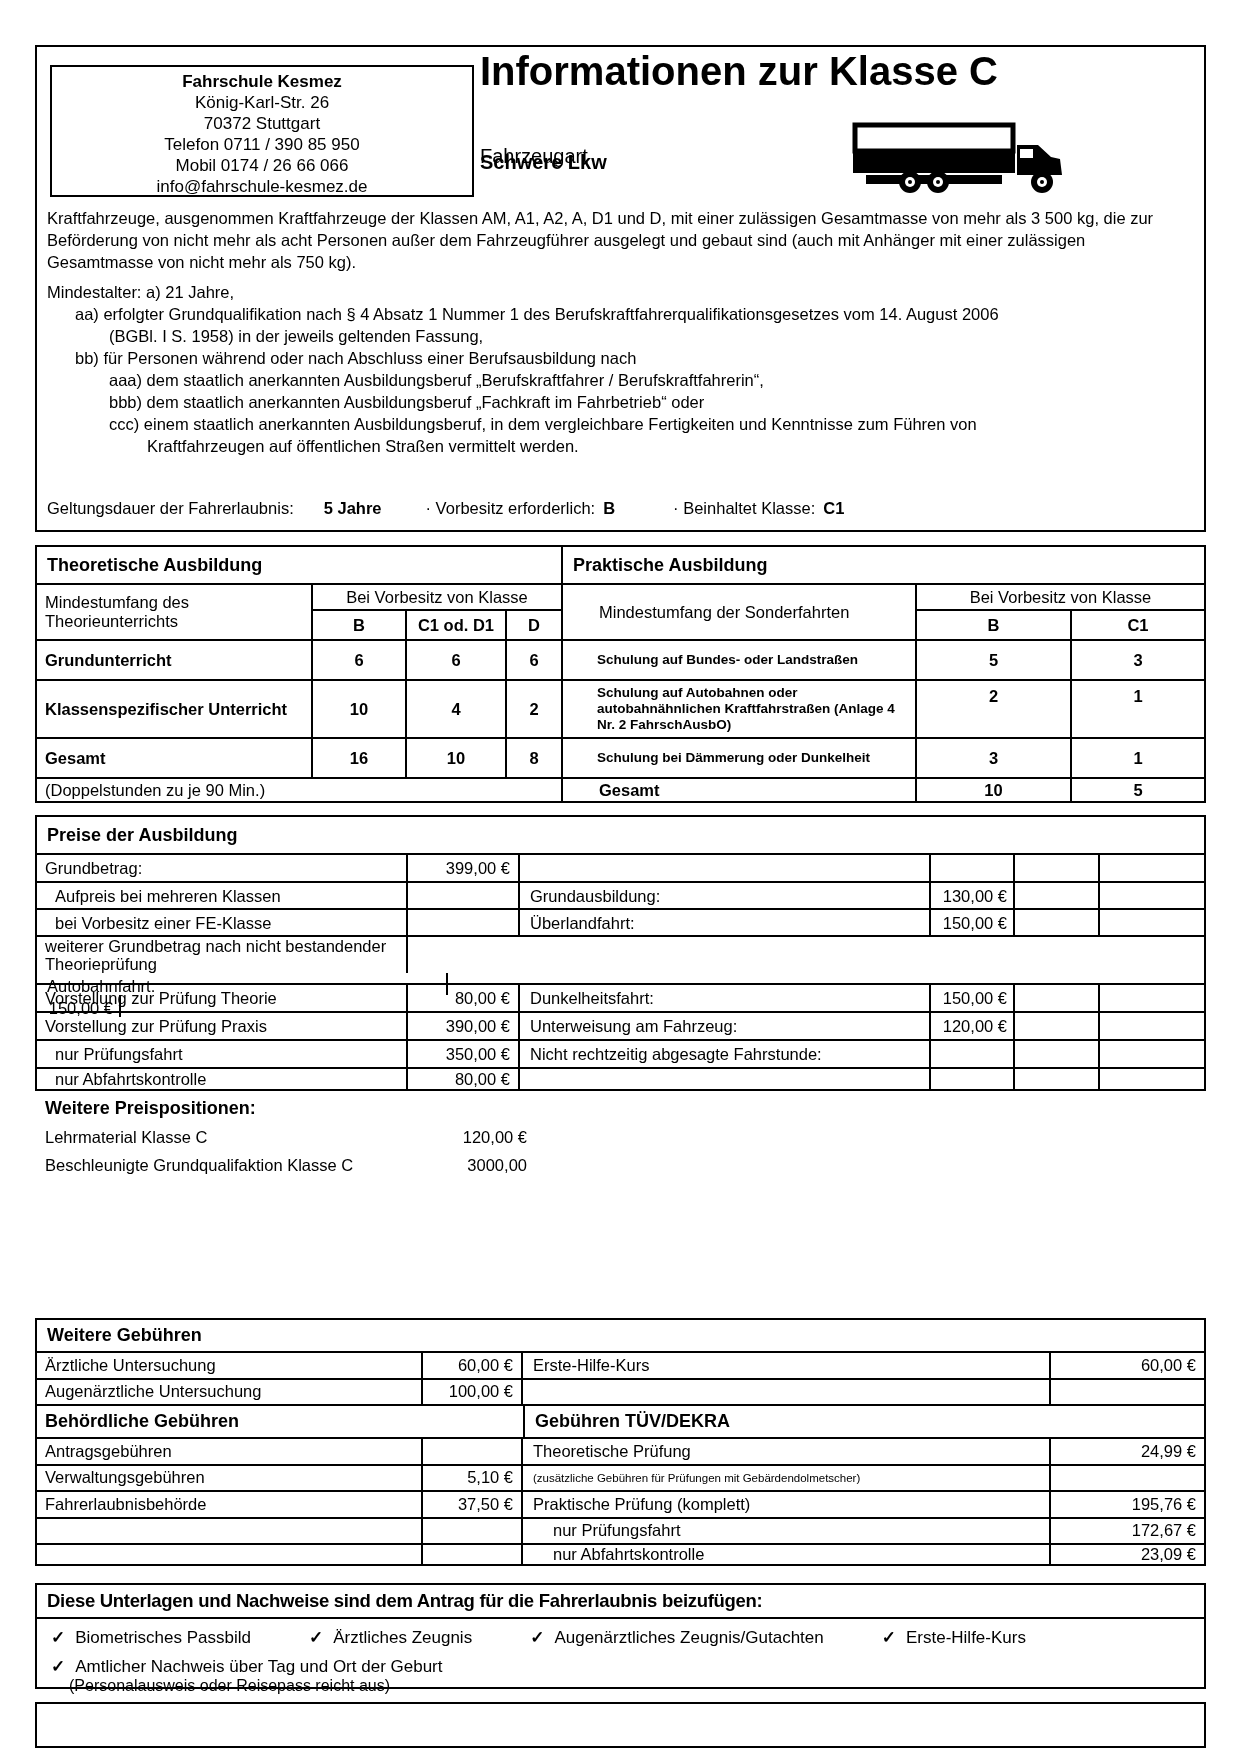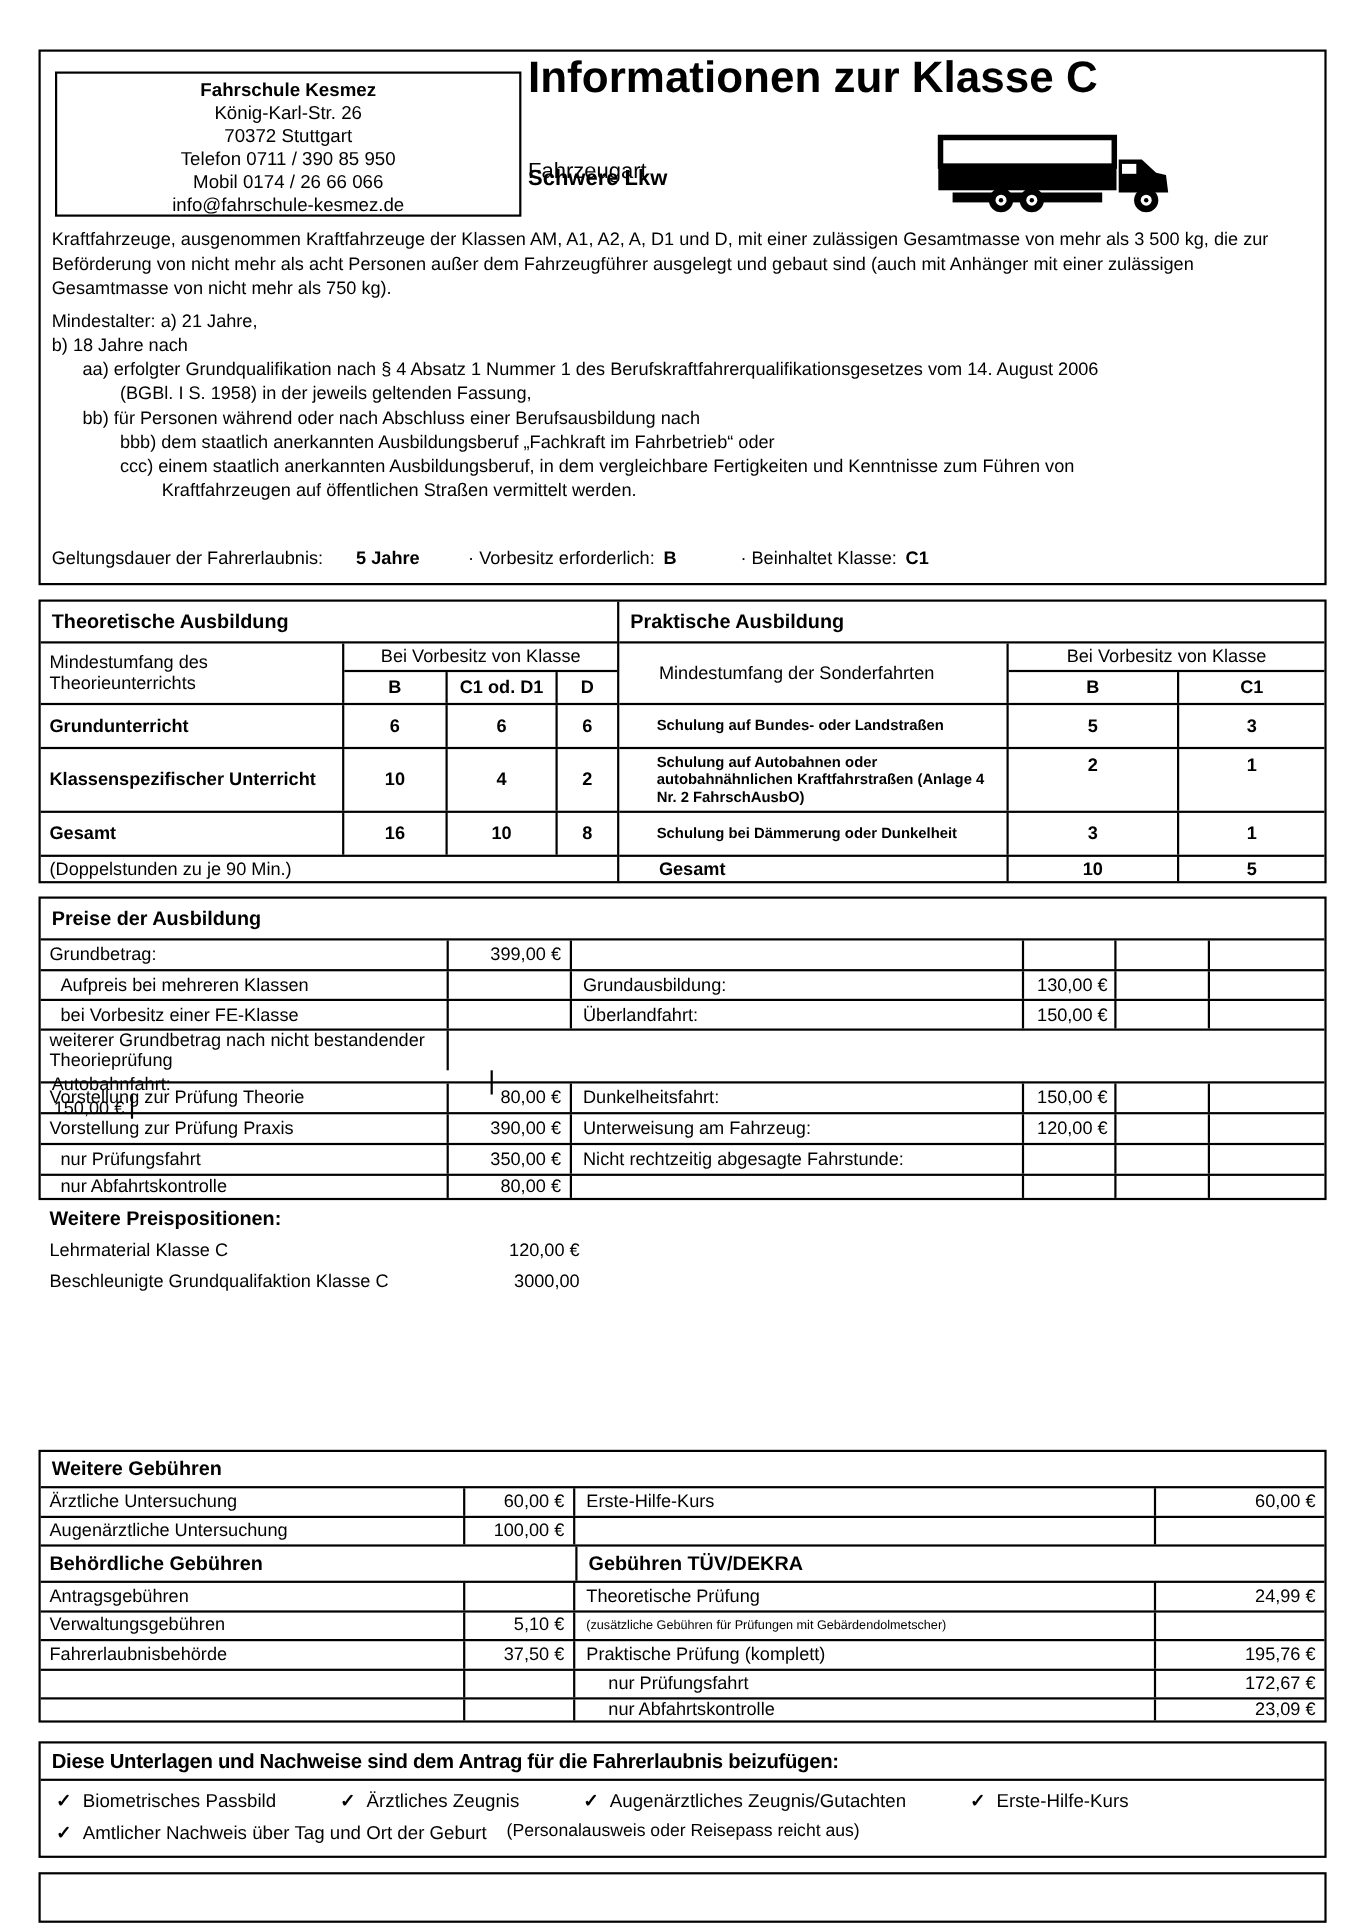--- a/index.html
+++ b/index.html
@@ -88,21 +88,21 @@
   .f-sub .fs-r{flex:1;padding-left:10px;border-right:none;}
   .f3.ind{padding-left:30px;}
   .f3.tiny{font-size:11.5px;}
 
   
   .docs-box{top:1583px;height:106px;}
   .d-title{height:34px;border-bottom:2px solid #000;box-sizing:border-box;display:flex;align-items:center;
            padding-left:10px;font-size:18.5px;font-weight:bold;letter-spacing:-0.3px;}
   .d-body{padding:8px 14px 0 14px;font-size:17px;}
   .d-row1{display:flex;gap:58px;}
-  .d-row2{display:flex;margin-top:8px;}
+  .d-row2{display:flex;margin-top:8px;flex-direction:column;}
   .d-item{white-space:nowrap;}
   .check{font-weight:bold;margin-right:10px;}
   .d-note{margin-left:18px;font-size:16px;}
 
   .bottom-box{top:1702px;height:46px;}
 </style>
 </head>
 <body>
 
 <div class="page">
@@ -136,24 +136,24 @@
           <circle cx="86" cy="63" r="2" fill="#000"></circle>
         <circle cx="190" cy="63" r="11" fill="#000"></circle>
           <circle cx="190" cy="63" r="5" fill="#fff"></circle>
           <circle cx="190" cy="63" r="2" fill="#000"></circle>
       </g>
     </svg>
 
     <div class="desc">
       <p>Kraftfahrzeuge, ausgenommen Kraftfahrzeuge der Klassen AM, A1, A2, A, D1 und D, mit einer zulässigen Gesamtmasse von mehr als 3 500 kg, die zur Beförderung von nicht mehr als acht Personen außer dem Fahrzeugführer ausgelegt und gebaut sind (auch mit Anhänger mit einer zulässigen Gesamtmasse von nicht mehr als 750 kg).</p>
       <div>Mindestalter: a) 21 Jahre,</div>
-      <div>b) 18 Jahre nach</div>
       <div class="ind1">aa) erfolgter Grundqualifikation nach § 4 Absatz 1 Nummer 1 des Berufskraftfahrerqualifikationsgesetzes vom 14. August 2006</div>
       <div class="ind2">(BGBl. I S. 1958) in der jeweils geltenden Fassung,</div>
       <div class="ind1">bb) für Personen während oder nach Abschluss einer Berufsausbildung nach</div>
+      <div class="ind2">aaa) dem staatlich anerkannten Ausbildungsberuf „Berufskraftfahrer / Berufskraftfahrerin“,</div>
       <div class="ind2">bbb) dem staatlich anerkannten Ausbildungsberuf „Fachkraft im Fahrbetrieb“ oder</div>
       <div class="ind2">ccc) einem staatlich anerkannten Ausbildungsberuf, in dem vergleichbare Fertigkeiten und Kenntnisse zum Führen von</div>
       <div class="ind3">Kraftfahrzeugen auf öffentlichen Straßen vermittelt werden.</div>
     </div>
 
     <div class="validity-row">
       <span>Geltungsdauer der Fahrerlaubnis:</span><span class="b v1">5 Jahre</span><span class="v2">· Vorbesitz erforderlich:</span><span class="vb">B</span><span class="v3">· Beinhaltet Klasse:</span><span class="vb">C1</span>
     </div>
   </div>
 

